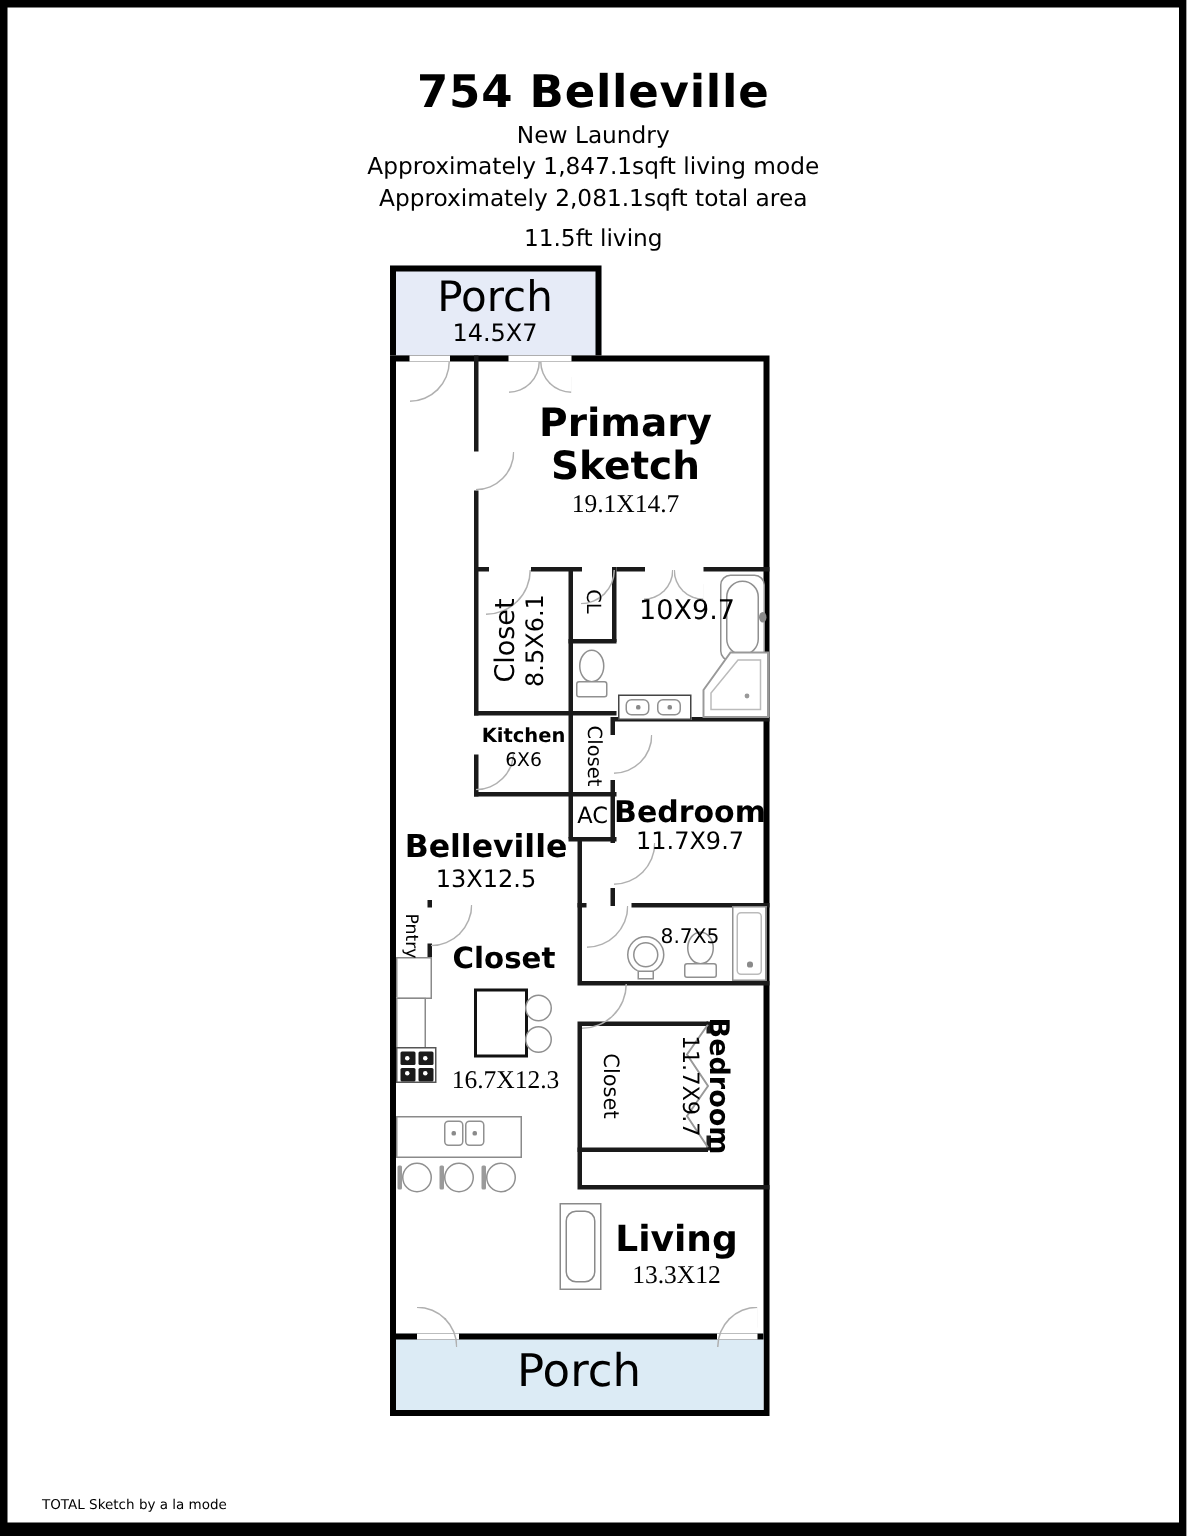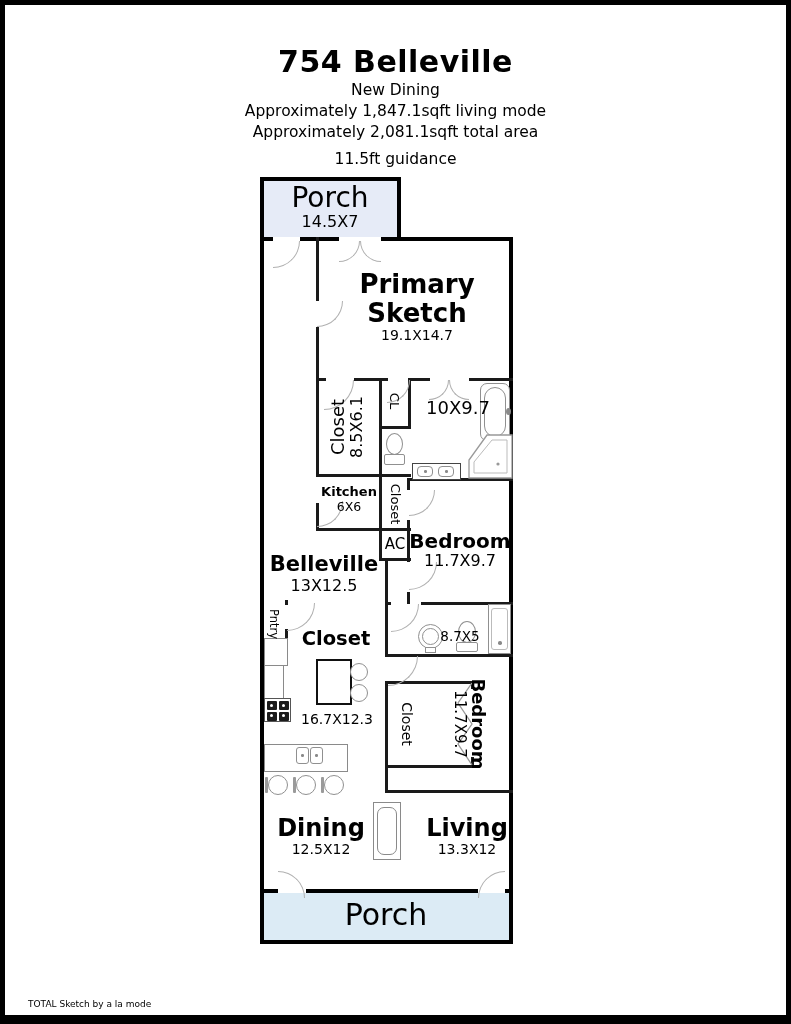--- a/index.html
+++ b/index.html
@@ -42,41 +42,41 @@
   .lbl.vccw{transform:translate(-50%,-50%) rotate(-90deg);}
   .nm-xl{font-size:26px;font-weight:bold;line-height:1.12;white-space:normal;width:180px;margin:0 auto;}
   .nm-lg{font-size:24px;font-weight:bold;}
   .nm-md{font-size:20px;font-weight:bold;}
   .nm-kit{font-size:19.5px;font-weight:bold;}
   .nm-brk{font-size:21px;font-weight:bold;}
   .nm-sm{font-size:13px;font-weight:bold;}
   .nm-bed3{font-size:18px;font-weight:bold;}
   .porch-lbl{font-size:28px;}
   .porch-lbl-b{font-size:30px;}
-  .dim-lg{font-size:14px;}
+  .dim-lg{font-size:17px;font-family:Liberation Serif, serif;}
   .dim-md{font-size:16px;}
   .dim-sm{font-size:12.5px;}
   .dim-bath{font-size:18px;}
   .dim-bath2{font-size:13.5px;}
   .plain-md{font-size:18px;}
   .plain-sm{font-size:13px;}
   .plain-ac{font-size:15px;}
 </style>
 </head>
 <body>
 
 <div class="page">
   <div class="frame"></div>
 
   <div class="header">
     <div class="title">754 Belleville</div>
-    <div class="sub">New Dining</div>
+    <div class="sub">New Laundry</div>
     <div class="sub">Approximately 1,847.1sqft living mode</div>
     <div class="sub">Approximately 2,081.1sqft total area</div>
-    <div class="ceil">11.5ft guidance</div>
+    <div class="ceil">11.5ft living</div>
   </div>
 
   <div class="plan">
 
     <div class="porch-top"></div>
     <div class="house"></div>
     <div class="porch-bottom"></div>
 
     <div class="wall" style="left:56px;top:60px;width:3px;height:64px;"></div>
     <div class="wall" style="left:56px;top:150px;width:3px;height:150px;"></div>
@@ -208,34 +208,30 @@
     <div class="lbl vcw plain-sm" style="left:135px;top:327px;">Closet</div>
     <div class="lbl plain-ac" style="left:135px;top:367px;">AC</div>
     <div class="lbl" style="left:200px;top:373px;">
       <div class="nm-md">Bedroom</div>
       <div class="dim-md">11.7X9.7</div>
     </div>
     <div class="lbl" style="left:64px;top:397px;">
       <div class="nm-brk">Belleville</div>
       <div class="dim-md">13X12.5</div>
     </div>
-    <div class="lbl dim-bath2" style="left:200px;top:460px;text-align:right;">8.7X5</div>
+    <div class="lbl dim-bath2" style="left:200px;top:448px;text-align:right;">8.7X5</div>
     <div class="lbl vcw plain-sm" style="left:14px;top:447px;font-size:11.5px;">Pntry</div>
     <div class="lbl nm-kit" style="left:76px;top:462px;">Closet</div>
     <div class="lbl dim-lg" style="left:77px;top:543px;">16.7X12.3</div>
     <div class="lbl vcw plain-sm" style="left:146px;top:547px;font-size:14px;">Closet</div>
     <div class="lbl vcw" style="left:210px;top:547px;">
       <div class="nm-bed3">Bedroom</div>
       <div style="font-size:15px;">11.7X9.7</div>
     </div>
-    <div class="lbl" style="left:61px;top:659px;">
-      <div class="nm-lg">Dining</div>
-      <div class="dim-lg">12.5X12</div>
-    </div>
-    <div class="lbl" style="left:191px;top:659px;margin-left:16px;">
+    <div class="lbl" style="left:191px;top:659px;">
       <div class="nm-lg">Living</div>
       <div class="dim-lg">13.3X12</div>
     </div>
     <div class="lbl porch-lbl-b" style="left:126px;top:738px;">Porch</div>
   </div>
 
   <div class="credit">TOTAL Sketch by a la mode</div>
 </div>
 
 </body></html>

